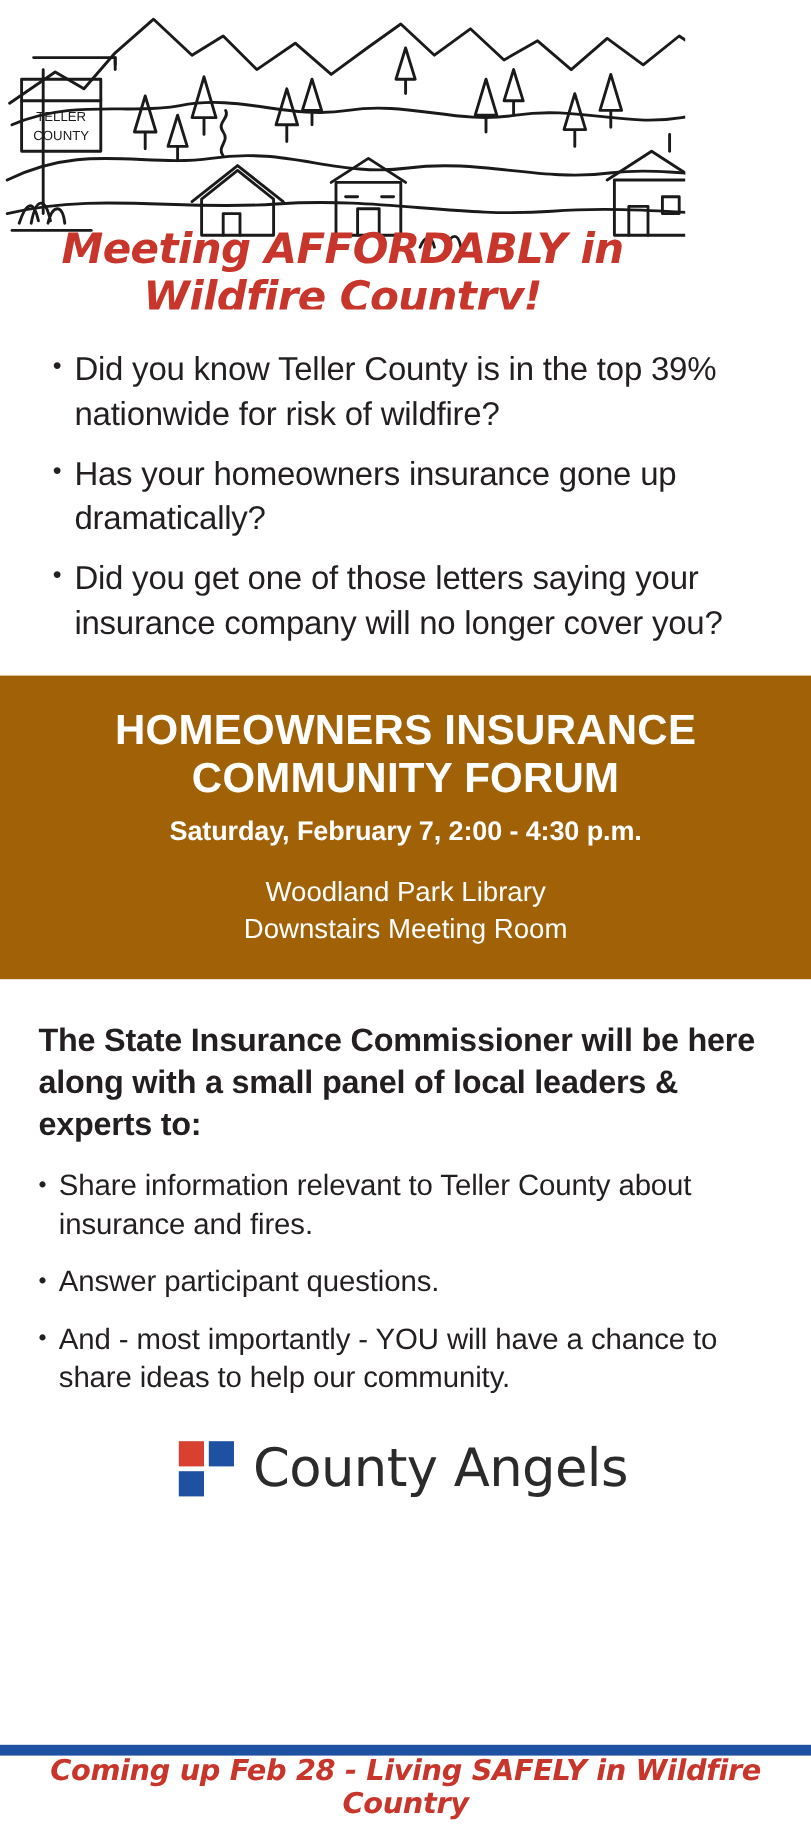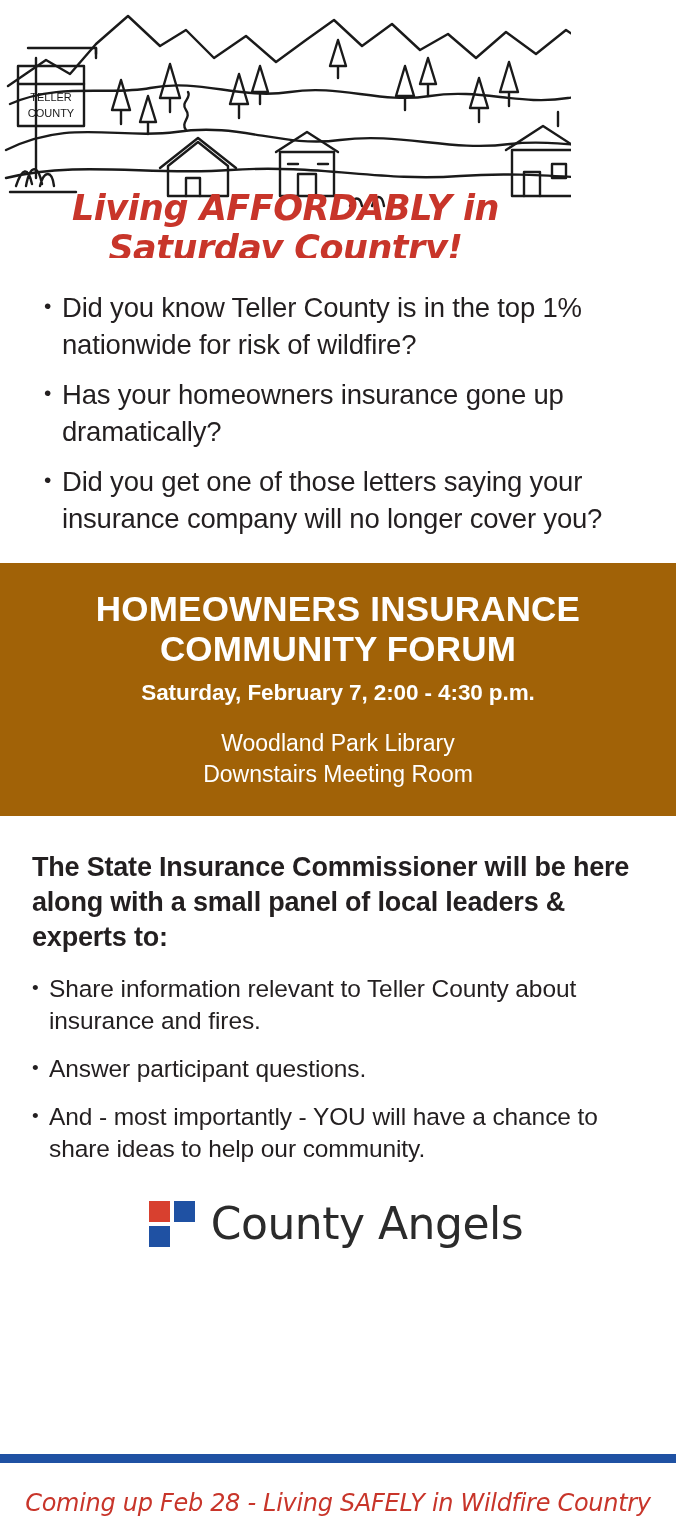--- a/index.html
+++ b/index.html
@@ -152,21 +152,21 @@
     background: #1f51a3;
   }
   .footer-note {
     position: absolute;
     left: 0;
     right: 0;
     bottom: 8px;
     text-align: center;
     color: #c8352a;
     font-size: 24px;
-    font-weight: normal;
+    font-weight: bold;
     font-style: italic;
     font-family: "DejaVu Sans", sans-serif;
     letter-spacing: -0.3px;
   }
 </style>
 </head>
 <body>
 
 <div class="hero">
   <svg width="676" height="258" viewBox="0 0 676 258" xmlns="http://www.w3.org/2000/svg">
@@ -230,28 +230,28 @@
       <path d="M612 10 c 16 26 -4 34 6 48 c 8 11 22 6 22 -8 c 0 -16 -14 -24 -28 -40 z" fill="#f4a11f"></path>
       <path d="M606 26 c 14 22 -6 32 2 46 c 7 12 24 10 26 -4 c 2 -16 -12 -24 -28 -42 z" fill="#ef7f1a"></path>
       <path d="M600 48 c 10 18 -4 28 4 40 c 6 10 20 8 22 -4 c 2 -14 -10 -20 -26 -36 z" fill="#e03a27"></path>
       <path d="M614 62 c 6 12 -2 18 2 26 c 4 8 14 6 15 -3 c 1 -9 -7 -13 -17 -23 z" fill="#f9d14a"></path>
       <path d="M618 96 c 2 14 -4 22 0 34 c 2 8 10 8 11 0 c 1 -10 -6 -18 -11 -34 z" fill="#e03a27"></path>
     </g>
   </svg>
 
   <div style="position:absolute;left:0;right:0;top:188px;text-align:center;">
     <span style="display:inline-block;color:#c8352a;font-size:35px;font-weight:bold;font-style:italic;
-                 font-family:'DejaVu Sans', sans-serif;letter-spacing:-0.5px;">Living AFFORDABLY in Saturday Country!</span>
+                 font-family:'DejaVu Sans', sans-serif;letter-spacing:-0.5px;">Meeting AFFORDABLY in Wildfire Country!</span>
   </div>
 </div>
 
 <div class="questions">
   <div class="q-item">
     <span class="q-bullet">•</span>
-    <span class="q-text">Did you know Teller County is in the top 1% nationwide for risk of wildfire?</span>
+    <span class="q-text">Did you know Teller County is in the top 39% nationwide for risk of wildfire?</span>
   </div>
   <div class="q-item">
     <span class="q-bullet">•</span>
     <span class="q-text">Has your homeowners insurance gone up dramatically?</span>
   </div>
   <div class="q-item">
     <span class="q-bullet">•</span>
     <span class="q-text">Did you get one of those letters saying your insurance company will no longer cover you?</span>
   </div>
 </div>

